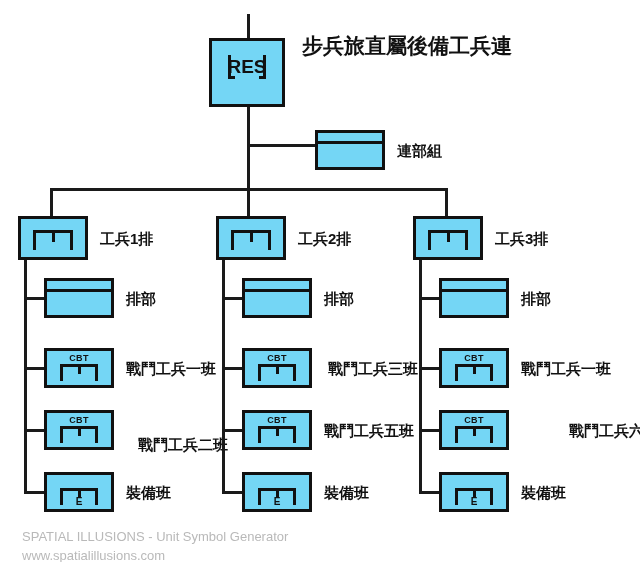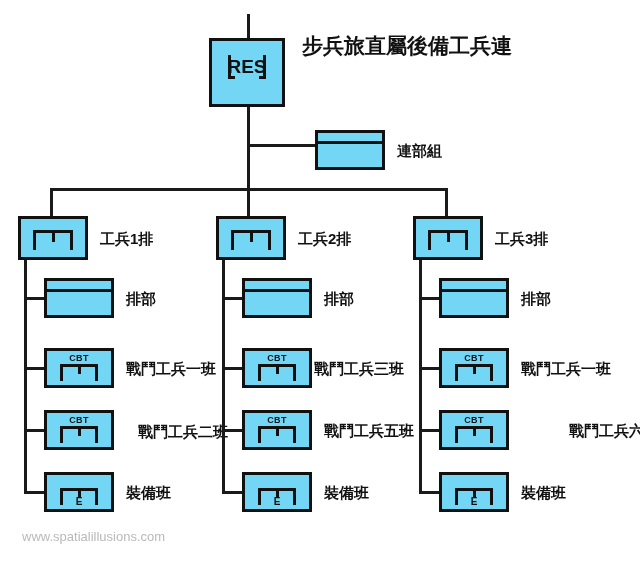--- a/index.html
+++ b/index.html
@@ -193,21 +193,21 @@
       </div>
       <div class="sym" style="width:70px; height:40px;">
         <div class="bridge" style="left:13px; top:13px; width:38px; height:17px;">
           <div class="top"></div>
           <div class="lleg"></div>
           <div class="rleg"></div>
           <div class="stem"></div>
         </div>
         <div class="modtop" style="top:3px;">CBT</div>
       </div>
-      <div class="ulabel" style="left:82px; top:14px;padding-left:12px;">戰鬥工兵二班</div>
+      <div class="ulabel" style="left:82px; top:27px;padding-left:12px;">戰鬥工兵二班</div>
     </div>
     <div class="hline" style="left:24px; top:491px; width:20px;"></div>
     <div class="unit" style="left:44px; top:472px;">
       <div class="dots" style="top:-13px;">
         <span class="dot"></span>
       </div>
       <div class="sym" style="width:70px; height:40px;">
         <div class="bridge" style="left:13px; top:13px; width:38px; height:17px;">
           <div class="top"></div>
           <div class="lleg"></div>
@@ -249,21 +249,21 @@
       </div>
       <div class="sym" style="width:70px; height:40px;">
         <div class="bridge" style="left:13px; top:13px; width:38px; height:17px;">
           <div class="top"></div>
           <div class="lleg"></div>
           <div class="rleg"></div>
           <div class="stem"></div>
         </div>
         <div class="modtop" style="top:3px;">CBT</div>
       </div>
-      <div class="ulabel" style="left:72px; top:13px;text-align:right;">戰鬥工兵三班</div>
+      <div class="ulabel" style="left:86px; top:13px;text-align:right;">戰鬥工兵三班</div>
     </div>
     <div class="hline" style="left:222px; top:429px; width:20px;"></div>
     <div class="unit" style="left:242px; top:410px;">
       <div class="dots" style="top:-13px;">
         <span class="dot"></span>
       </div>
       <div class="sym" style="width:70px; height:40px;">
         <div class="bridge" style="left:13px; top:13px; width:38px; height:17px;">
           <div class="top"></div>
           <div class="lleg"></div>
@@ -358,14 +358,15 @@
           <div class="rleg"></div>
           <div class="stem"></div>
         </div>
         <div class="modbot" style="bottom:2px;">E</div>
       </div>
       <div class="ulabel" style="left:82px; top:13px;">裝備班</div>
     </div>
   </div>
 
 <div id="footer">
+  <div>SPATIAL ILLUSIONS - Unit Symbol Generator</div>
   <div>www.spatialillusions.com</div>
 </div>
 
 </body></html>

